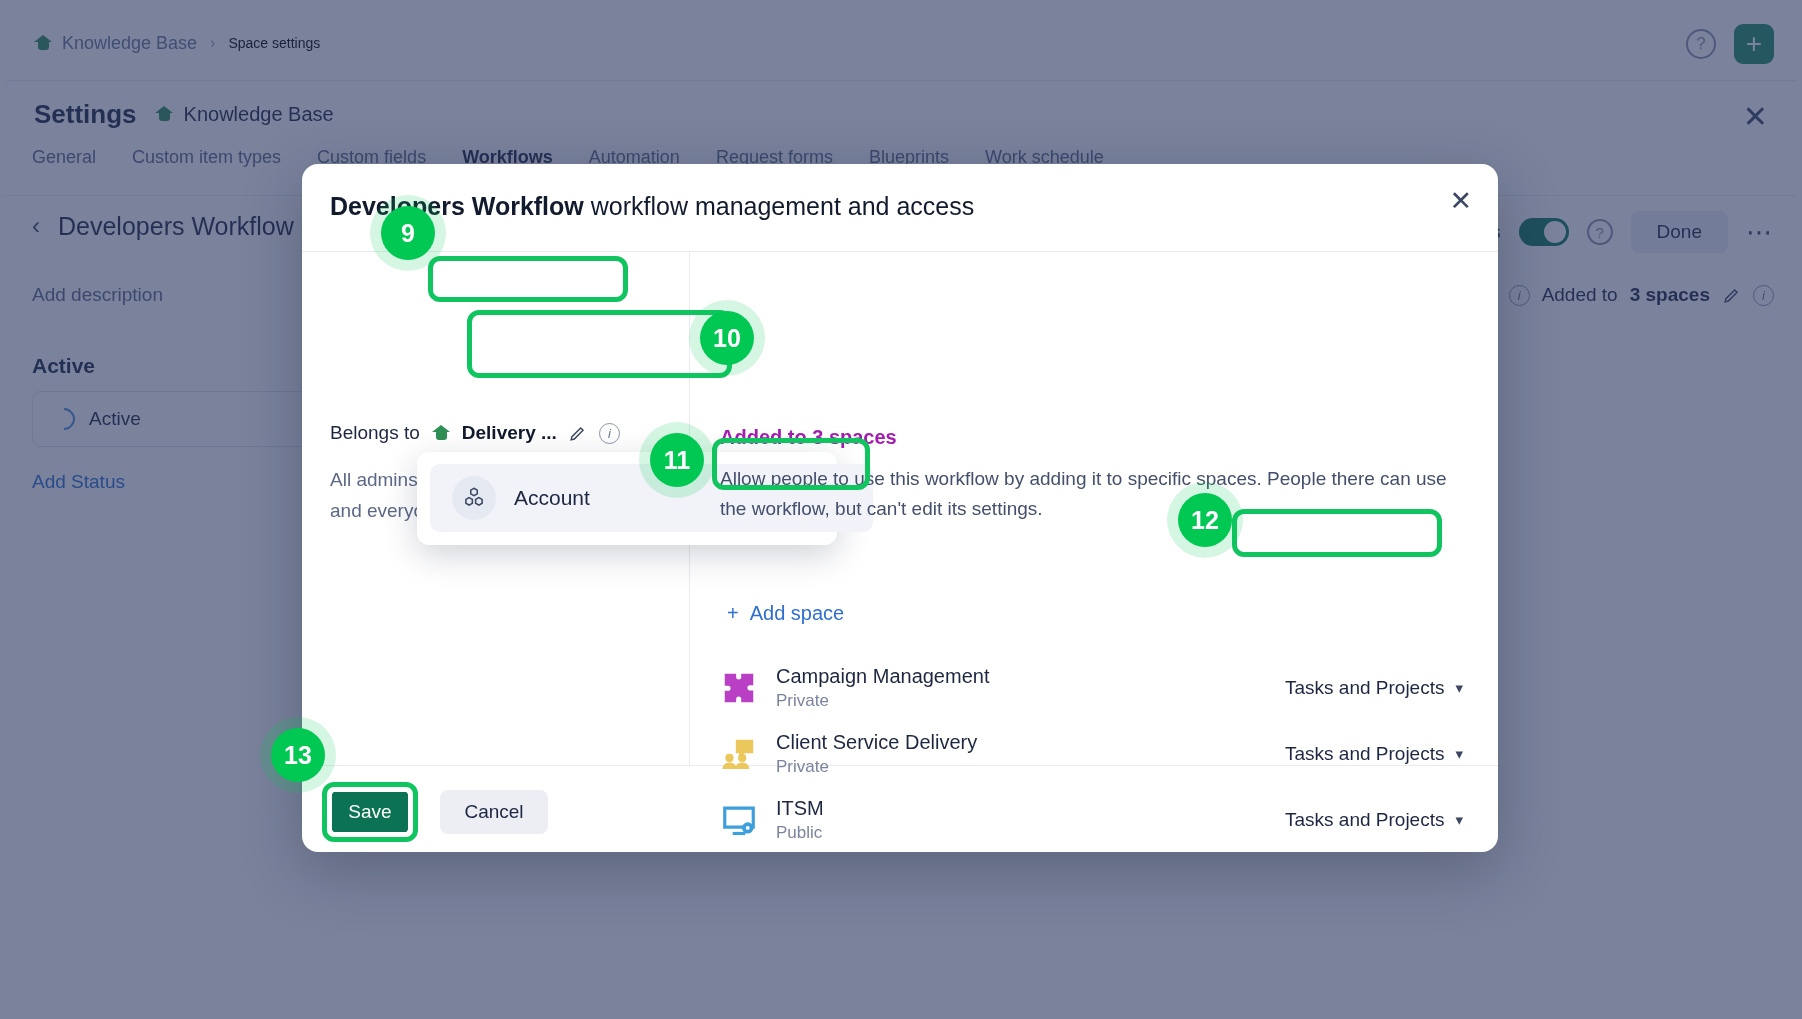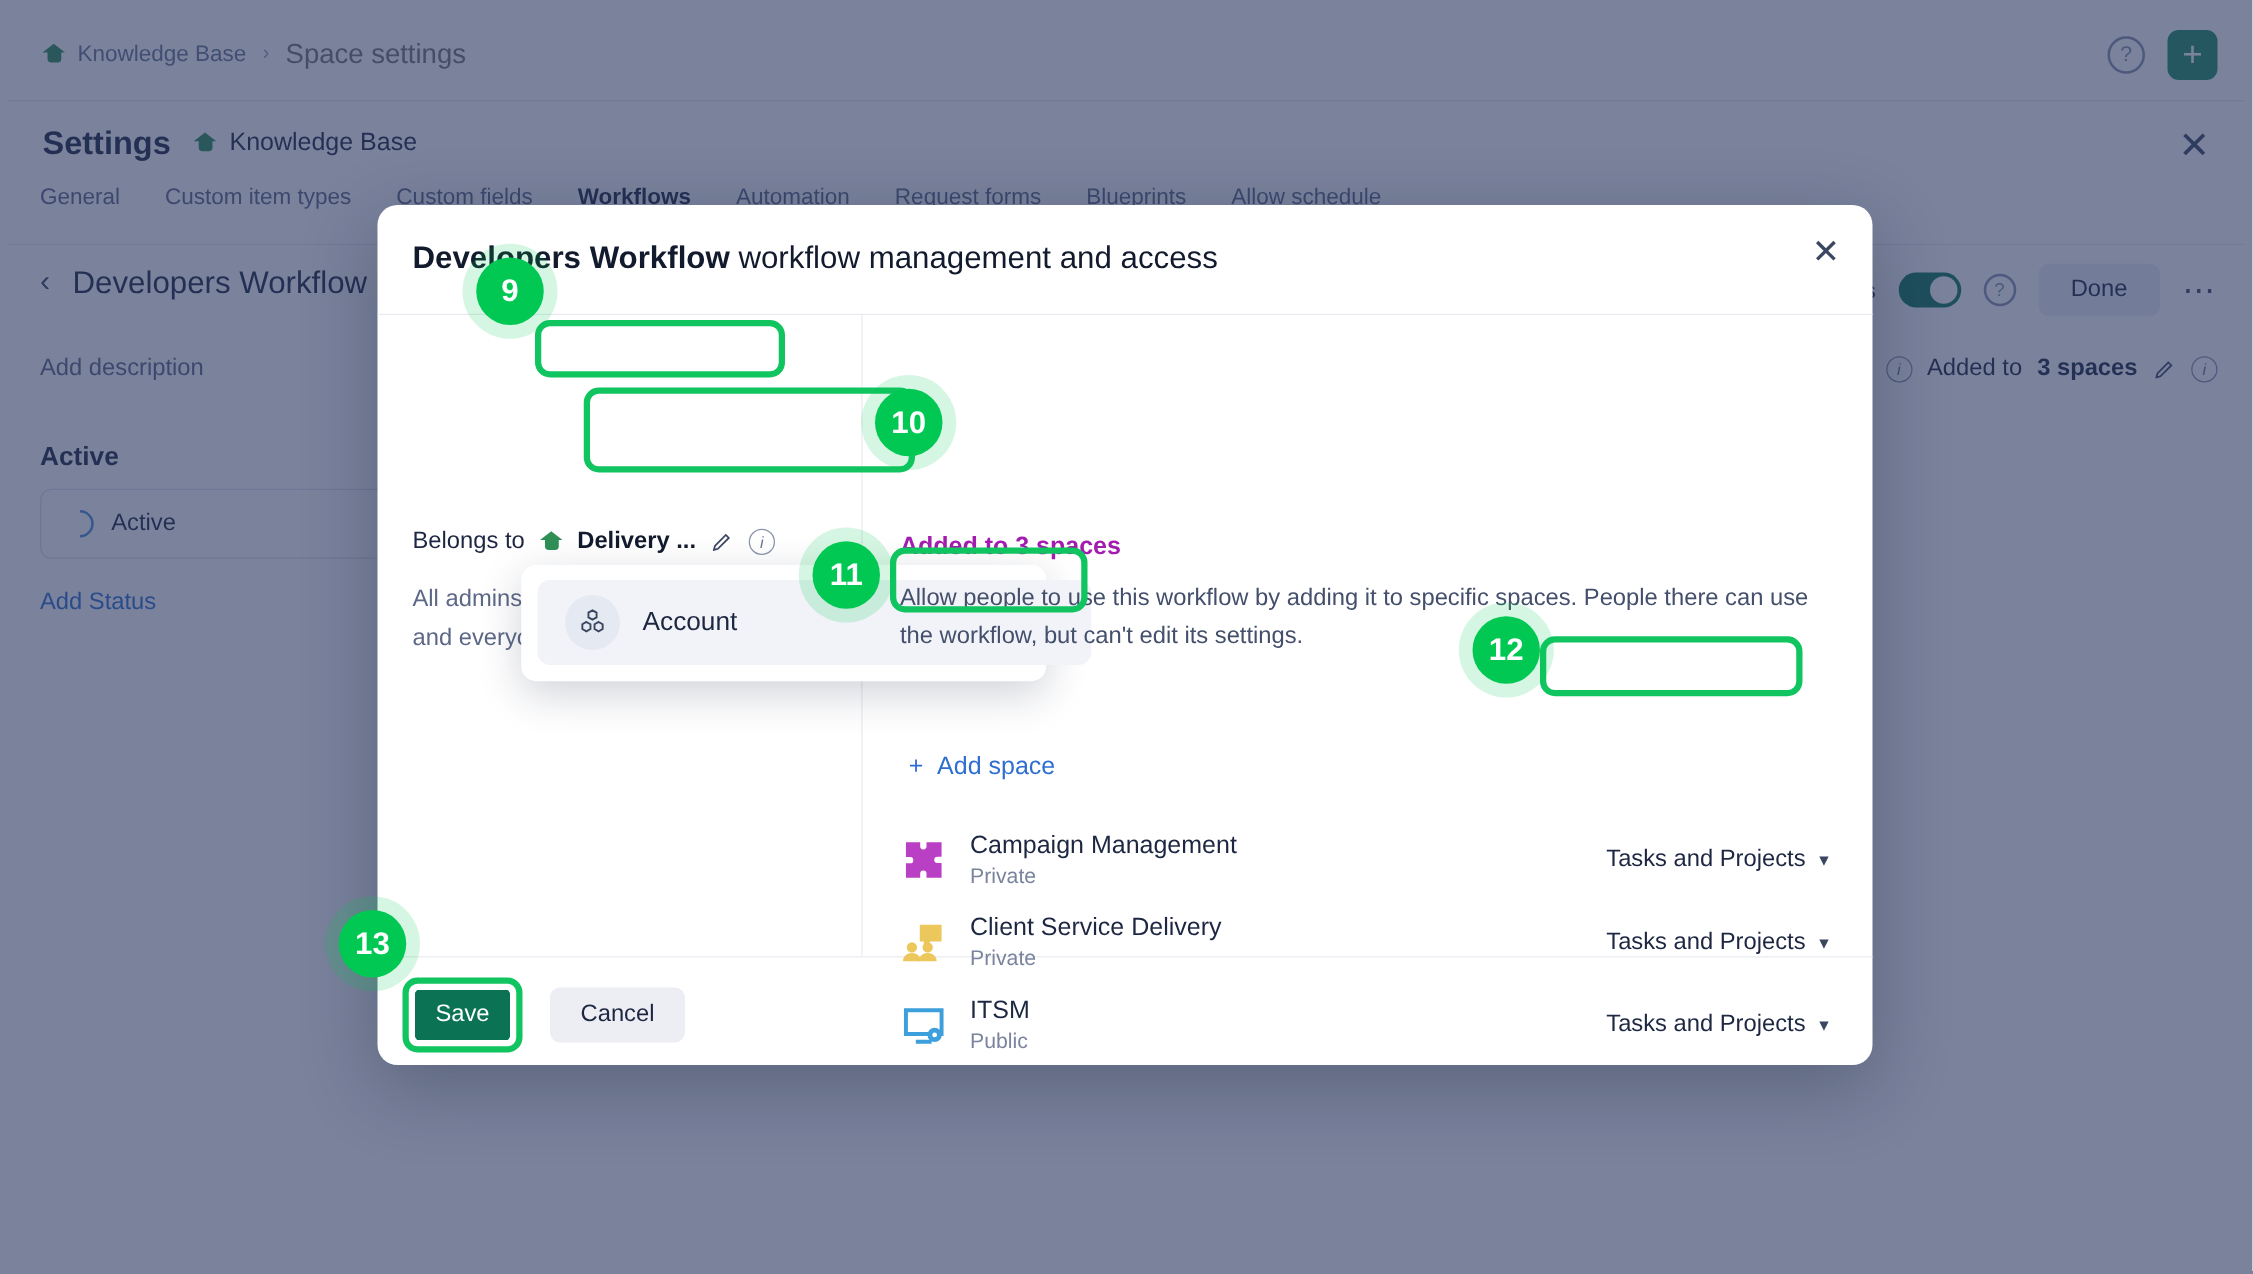--- a/index.html
+++ b/index.html
@@ -36,21 +36,21 @@
     width: 100%; height: 75px;
     display: flex; align-items: center;
     padding-left: 28px;
     border-bottom: 1px solid #e7e9ef;
   }
   .crumb-item {
     display: flex; align-items: center; gap: 9px;
     font-size: 18px; color: #6b7794;
   }
   .crumb-sep { margin: 0 13px; color: #9aa3ba; font-size: 16px; }
-  .crumb-current { font-size: 22px; color: #737373; }
+  .crumb-current { font-size: 14px; color: #000000; }
   .cap-icon {
     width: 19px; height: 16px; position: relative; display:inline-block;
   }
   .cap-icon::before {
     content:''; position:absolute; left:0; top:0;
     width:0;height:0;border-left:9.5px solid transparent;border-right:9.5px solid transparent;
     border-bottom:7px solid #2f8f55;
   }
   .cap-icon::after {
     content:''; position:absolute; left:4px; top:6px;
@@ -331,21 +331,21 @@
       <div class="settings-close">✕</div>
 
       <div class="tabs">
         <span>General</span>
         <span>Custom item types</span>
         <span>Custom fields</span>
         <span class="tab-active">Workflows</span>
         <span>Automation</span>
         <span>Request forms</span>
         <span>Blueprints</span>
-        <span>Allow schedule</span>
+        <span>Work schedule</span>
       </div>
       <div class="tabs-rule"></div>
 
       <div class="wf-head">
         <span class="back-chev">‹</span>
         <span class="wf-title">Developers Workflow</span>
       </div>
       <div class="wf-right">
         <span class="wf-status-label">Status</span>
         <span class="toggle"></span>

